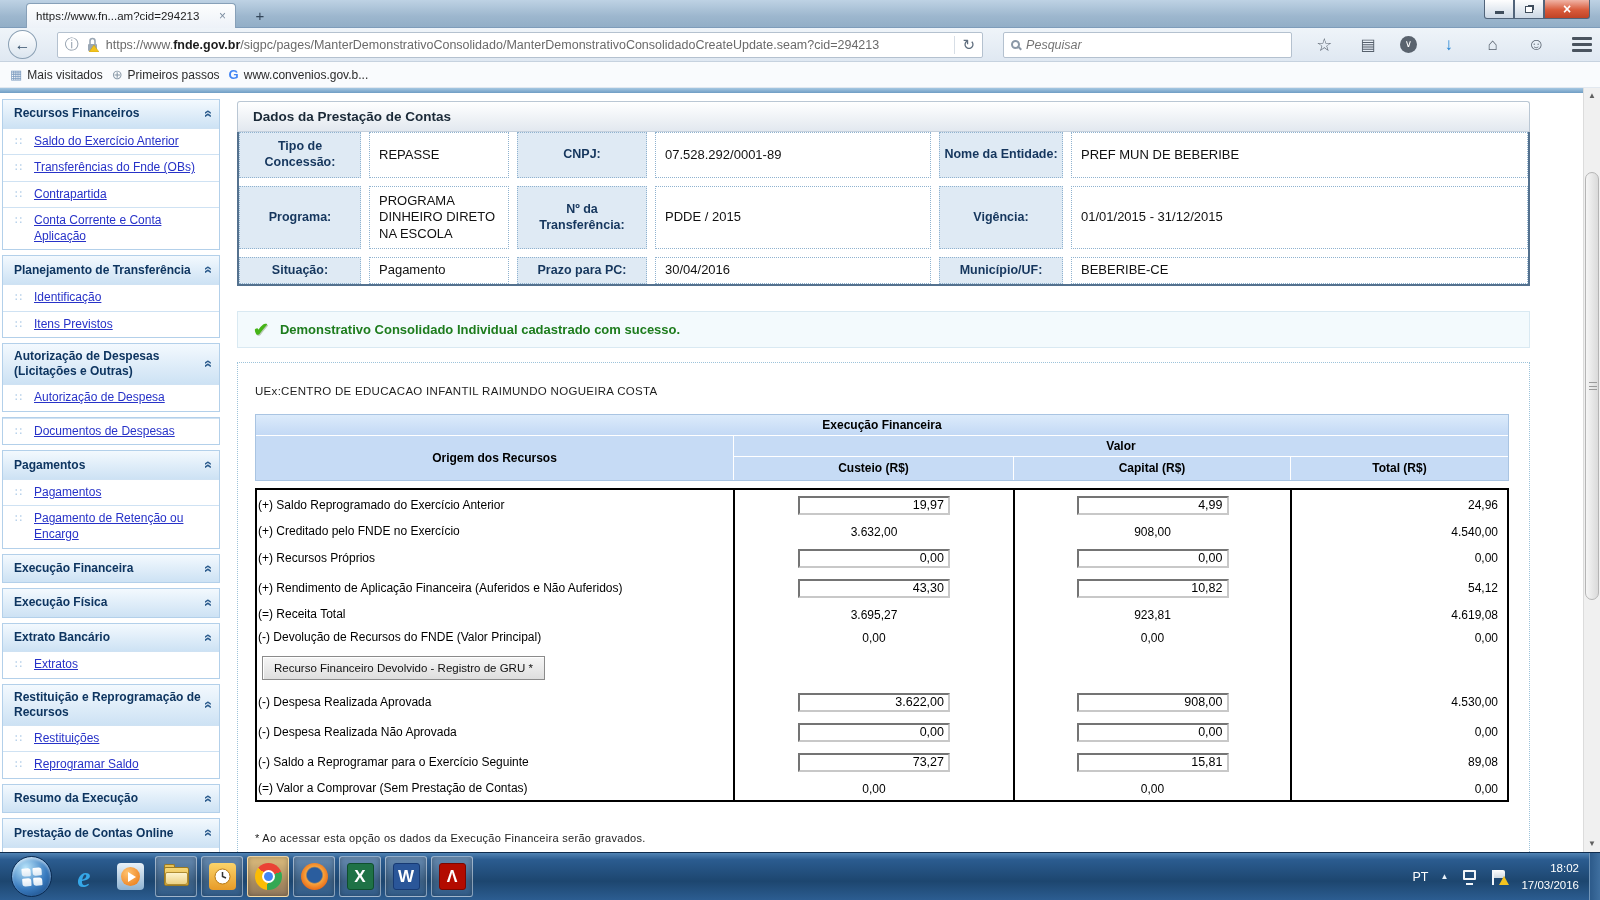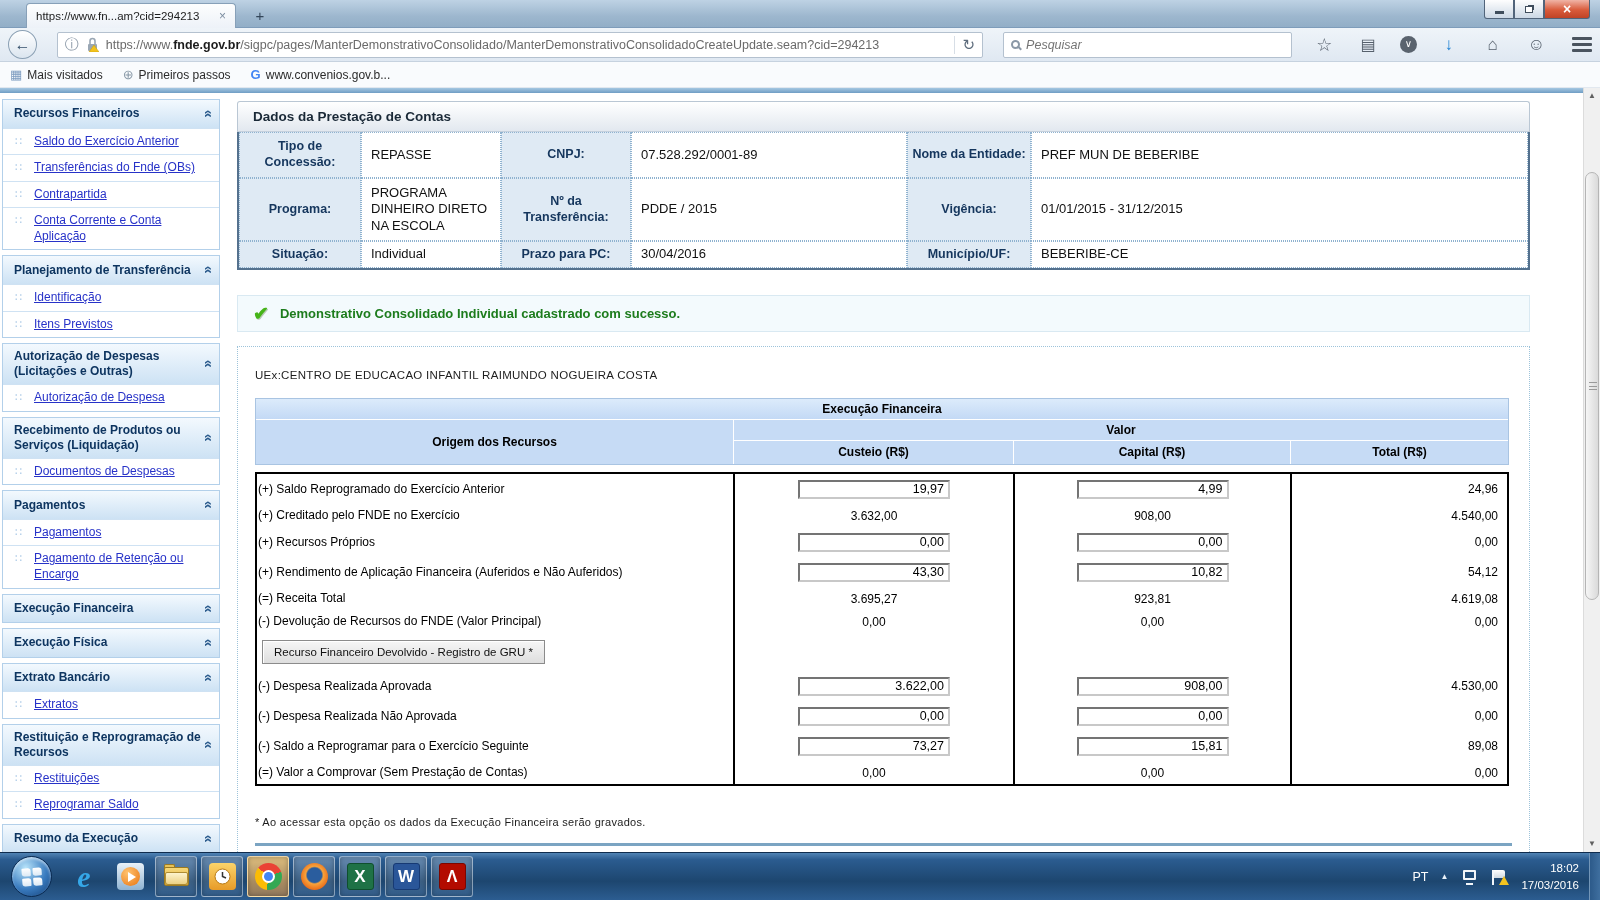--- a/index.html
+++ b/index.html
@@ -53,21 +53,21 @@
   .ic-pocket { width:17px; height:17px; background:#5a636e; border-radius:50%;
     color:#fff; font-size:10px; line-height:16px; }
   .ic-pocket::before { content:"∨"; }
   .ic-dl::before { content:"↓"; color:#1b7fd3; font-weight:bold; font-size:17px; }
   .ic-home::before { content:"⌂"; font-size:17px; }
   .ic-hello::before { content:"☺"; font-size:17px; }
   .menu-ic { margin-left:4px; display:flex; flex-direction:column; gap:3px; width:20px; }
   .menu-ic i { height:3px; background:#4a545f; border-radius:1px; }
 
   .bookmarksbar { position:absolute; top:62px; left:0; right:0; height:26px; background:#f9fbfd;
-    border-bottom:1px solid #e2e8ef; display:flex; align-items:center; gap:20px; padding:0 10px;
+    border-bottom:1px solid #e2e8ef; display:flex; align-items:center; gap:9px; padding:0 10px;
     font-size:12px; color:#2b2b2b; }
   .bm { display:flex; align-items:center; gap:5px; }
   .bm-ic1::before { content:"▦"; color:#7d9cc0; font-size:13px; }
   .bm-ic2::before { content:"⊕"; color:#8a9aa8; font-size:13px; }
   .bm-ic3::before { content:"G"; font-weight:bold; color:#4285f4; font-size:13px; }
 
   
   .content { position:absolute; top:88px; left:0; right:0; bottom:48px; background:#fff; }
   .topline { height:5px; background:linear-gradient(#a6c8e2,#6f9dc4); }
 
@@ -79,21 +79,21 @@
   .s-item { border-top:1px solid #cfe2f3; position:relative; padding:5px 4px 5px 31px; font-size:12px; line-height:1.3; }
   .s-item .blt { position:absolute; left:12px; top:5px; color:#a9c8e6; font-size:11px; }
   .s-item .blt::before { content:"∷"; }
   .s-item a { color:#2732c8; text-decoration:underline; cursor:pointer; }
 
   .main { position:absolute; left:237px; top:13px; width:1293px; }
   .panel-h { height:31px; border:1px solid #bac7d4; border-bottom:1px solid #c5d0dc; border-radius:3px 3px 0 0;
     background:linear-gradient(#ffffff,#e2e8ef); display:flex; align-items:center; padding:0 15px;
     font-weight:bold; font-size:13.5px; color:#1a2937; }
   .info-tbl { display:grid; grid-template-columns:122px 140px 130px 276px 124px 1fr;
-    grid-template-rows:46px 63px 27px; border:2px solid #54718e; border-top:none; }
+    grid-template-rows:46px 63px 27px; border:2px solid #54718e; border-top:none;gap:8px; }
   .ilab { background:#dfeaf4; border:1px dotted #8fb2cf; display:flex; align-items:center; justify-content:center;
     text-align:center; font-weight:bold; color:#15365d; font-size:12.5px; padding:1px 4px; line-height:1.25; }
   .ival { background:#fff; border:1px dotted #8fb2cf; display:flex; align-items:center;
     padding:1px 9px; font-size:13px; color:#111; line-height:1.25; }
 
   .success { margin-top:25px; height:37px; background:#f3fafd; border:1px solid #d9e9f2;
     display:flex; align-items:center; gap:11px; padding:0 15px; }
   .okch { color:#45b418; font-size:19px; font-weight:bold; text-shadow:1px 1px 0 #b9c9b6; }
   .okch::before { content:"✔"; }
   .success span.msg { color:#1d7c1d; font-weight:bold; font-size:13px; }
@@ -302,24 +302,20 @@
         <div class="s-item"><span class="blt"></span><a>Itens Previstos</a></div>
       </div>
       <div class="sect">
         <div class="sect-h">
           <span>Autorização de Despesas (Licitações e Outras)</span>
           <span class="chev">«</span>
         </div>
         <div class="s-item"><span class="blt"></span><a>Autorização de Despesa</a></div>
       </div>
       <div class="sect">
-        <div class="sect-h">
-          <span>Recebimento de Produtos ou Serviços (Liquidação)</span>
-          <span class="chev">«</span>
-        </div>
         <div class="s-item"><span class="blt"></span><a>Documentos de Despesas</a></div>
       </div>
       <div class="sect">
         <div class="sect-h">
           <span>Pagamentos</span>
           <span class="chev">«</span>
         </div>
         <div class="s-item"><span class="blt"></span><a>Pagamentos</a></div>
         <div class="s-item"><span class="blt"></span><a>Pagamento de Retenção ou Encargo</a></div>
       </div>
@@ -374,21 +370,21 @@
         <div class="ival">07.528.292/0001-89</div>
         <div class="ilab">Nome da Entidade:</div>
         <div class="ival">PREF MUN DE BEBERIBE</div>
         <div class="ilab">Programa:</div>
         <div class="ival">PROGRAMA DINHEIRO DIRETO NA ESCOLA</div>
         <div class="ilab">Nº da Transferência:</div>
         <div class="ival">PDDE / 2015</div>
         <div class="ilab">Vigência:</div>
         <div class="ival">01/01/2015 - 31/12/2015</div>
         <div class="ilab">Situação:</div>
-        <div class="ival">Individual</div>
+        <div class="ival">Pagamento</div>
         <div class="ilab">Prazo para PC:</div>
         <div class="ival">30/04/2016</div>
         <div class="ilab">Município/UF:</div>
         <div class="ival">BEBERIBE-CE</div>
       </div>
 
     <div class="success">
       <span class="okch"></span>
       <span class="msg">Demonstrativo Consolidado Individual cadastrado com sucesso.</span>
     </div>

